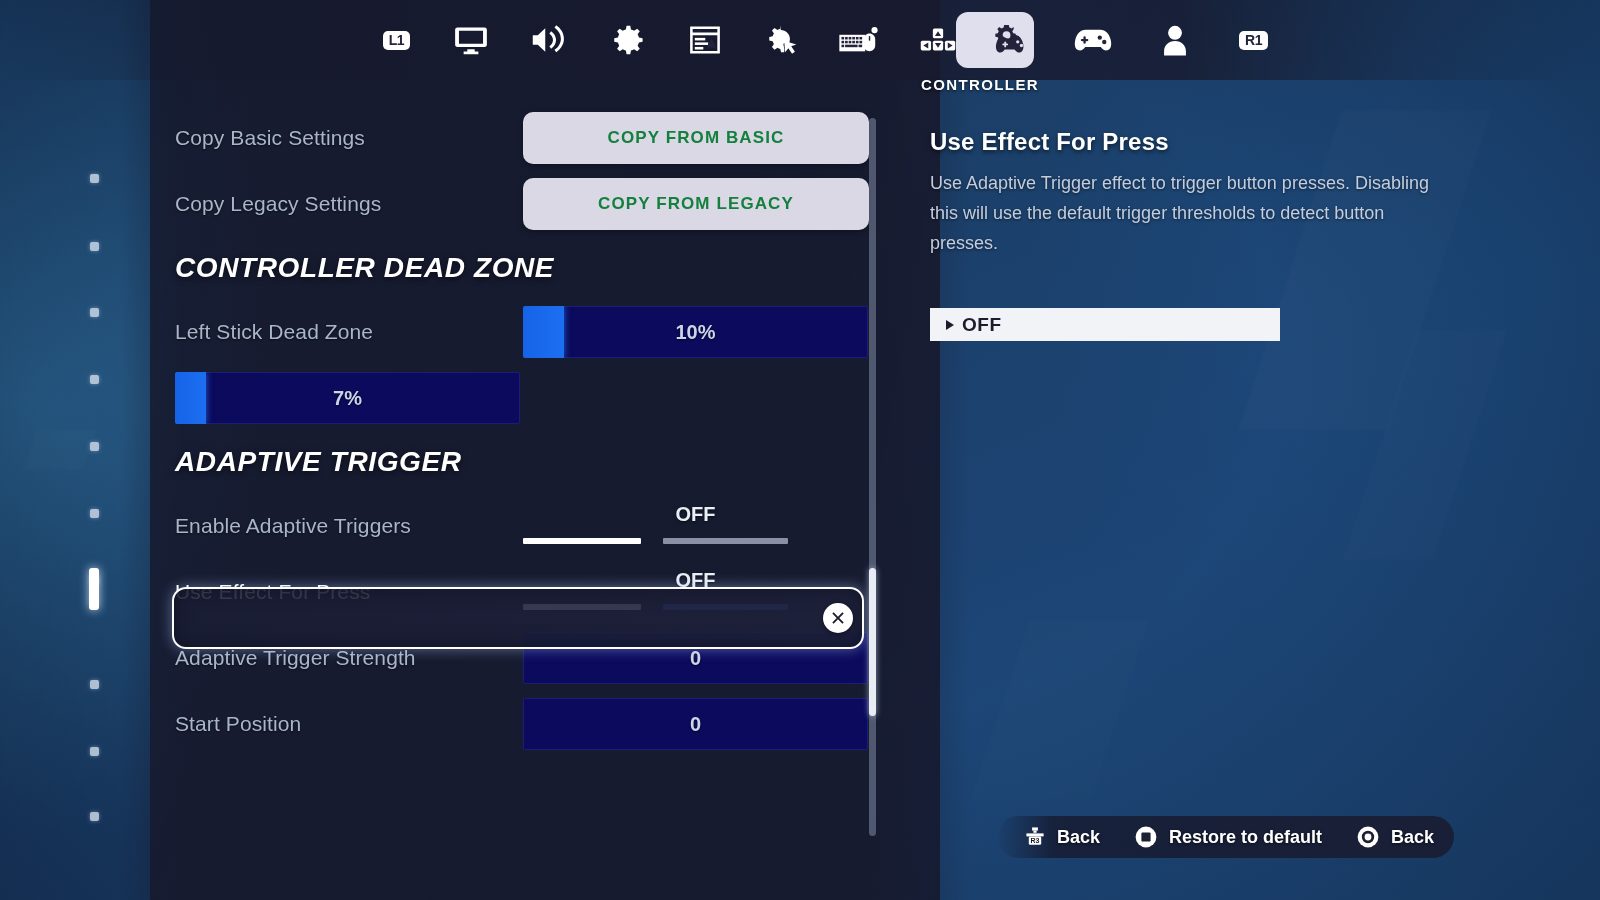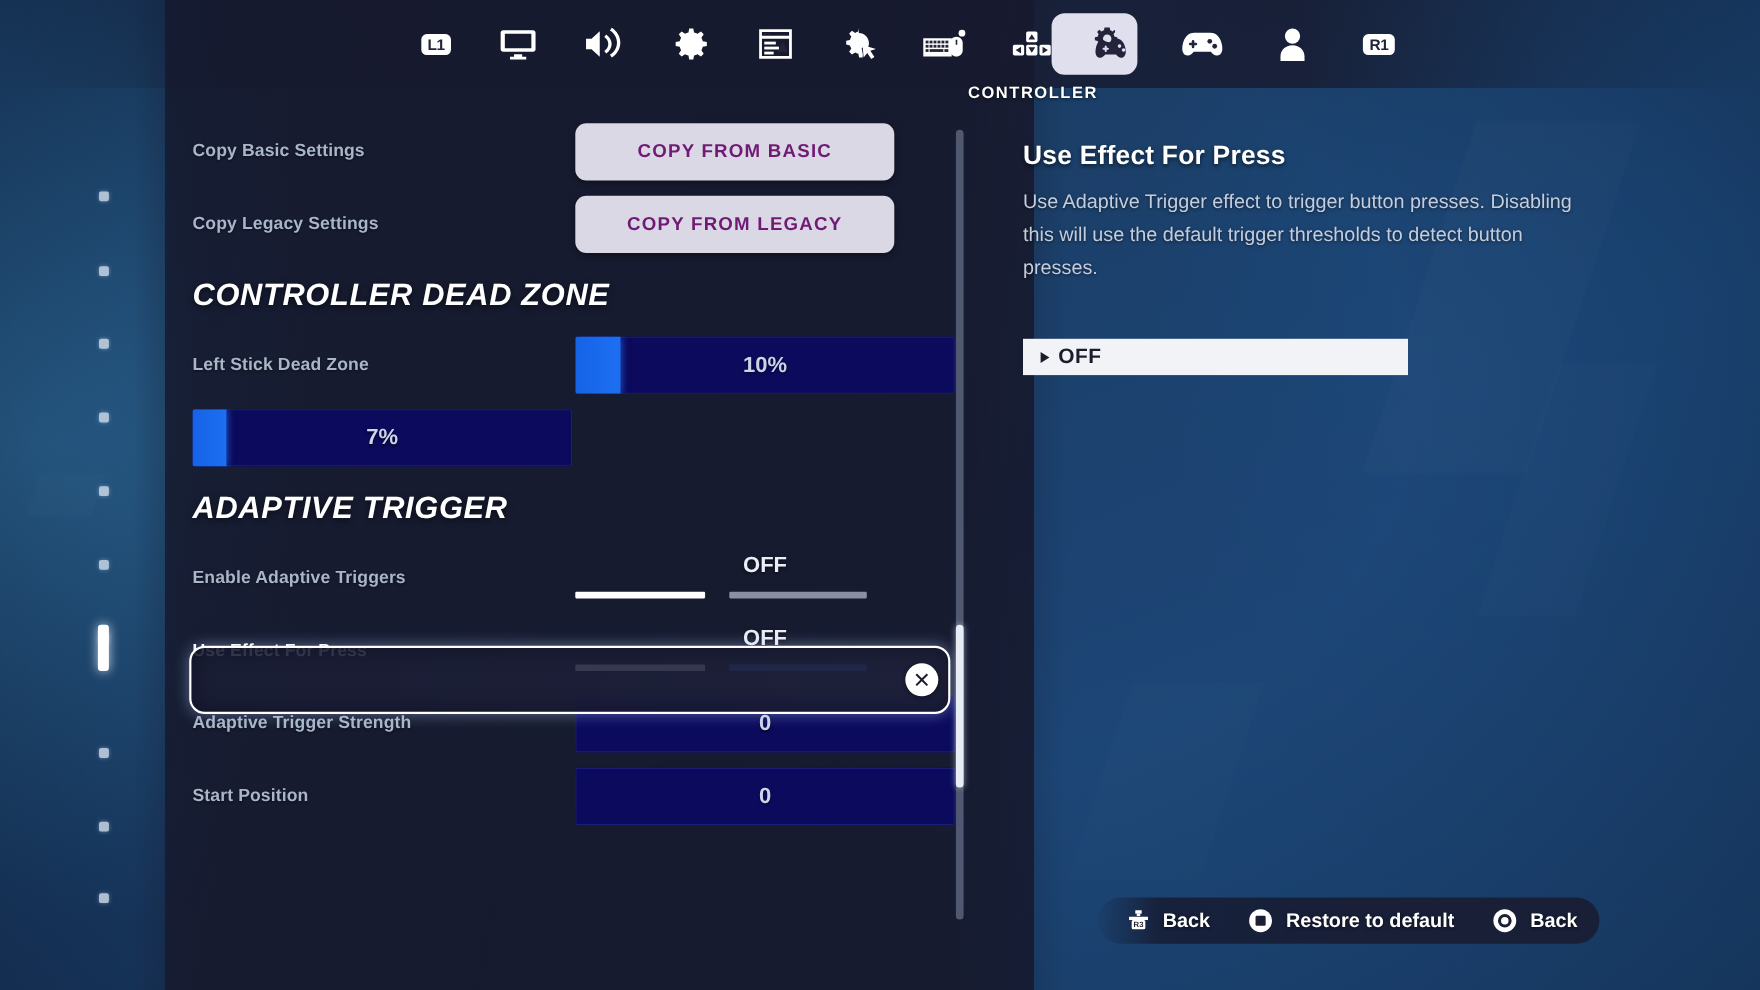--- a/index.html
+++ b/index.html
@@ -53,44 +53,44 @@
   }
   .navitem.sel { background:#e0dfee; }
   .navitem svg { display:block; }
   .navitem .ic { fill:#ffffff; }
   .navitem.sel .ic { fill:#23243c; }
   .bumper {
     font-family:"Liberation Sans", sans-serif; font-weight:bold; font-size:14px;
     color:#23243c; background:#fff; border-radius:5px; padding:2px 6px 3px 6px;
     line-height:1; letter-spacing:-0.5px;
   }
-  #navlabelwrap { position:absolute; left:880px; top:76px; width:200px; 
+  #navlabelwrap { position:absolute; left:880px; top:76px; width:200px; text-align:center;
     font-size:15px; font-weight:bold; letter-spacing:1.4px; color:#fff;
     text-shadow:0 1px 3px rgba(0,0,0,0.7); }
 
   
   #dotrail { position:absolute; left:88px; top:140px; width:14px; height:690px; }
   .dot { position:absolute; left:2px; width:9px; height:9px; background:#c9d6e6;
          border-radius:2px; opacity:0.85; box-shadow:0 0 4px rgba(200,220,255,0.5); }
   .dot.active { left:1px; width:10px; height:42px; background:#ffffff; border-radius:3px;
          opacity:1; box-shadow:0 0 10px rgba(220,235,255,0.85); }
 
   
   #list { position:absolute; left:175px; top:105px; width:700px; }
   .row { position:relative; height:66px; display:flex; align-items:center; }
   .row .lbl {
-    width:348px; font-size:16px; font-weight:bold; color:#a9b6c9;
+    width:348px; font-size:21px; font-weight:normal; color:#a9b6c9;
     letter-spacing:0.1px; text-shadow:0 1px 2px rgba(0,0,0,0.55);
   }
   .row.hl .lbl { color:#ffffff; }
 
   .btn {
-    width:290px; height:52px; border-radius:10px; background:#d9d8e4;
+    width:346px; height:52px; border-radius:10px; background:#d9d8e4;
     display:flex; align-items:center; justify-content:center;
-    font-size:17px; font-weight:bold; color:#701a75; letter-spacing:1.1px;
+    font-size:17px; font-weight:bold; color:#15803d; letter-spacing:1.1px;
     box-shadow:0 2px 6px rgba(0,0,0,0.35);
   }
 
   .slider {
     position:relative; width:345px; height:52px; background:#0b0a5c; border-radius:2px;
     display:flex; align-items:center; justify-content:center; overflow:hidden;
     box-shadow: inset 0 0 0 1px rgba(70,90,200,0.25);
   }
   .slider .fill {
     position:absolute; left:0; top:0; bottom:0; background:linear-gradient(90deg,#1663e6,#1d6ff2);

